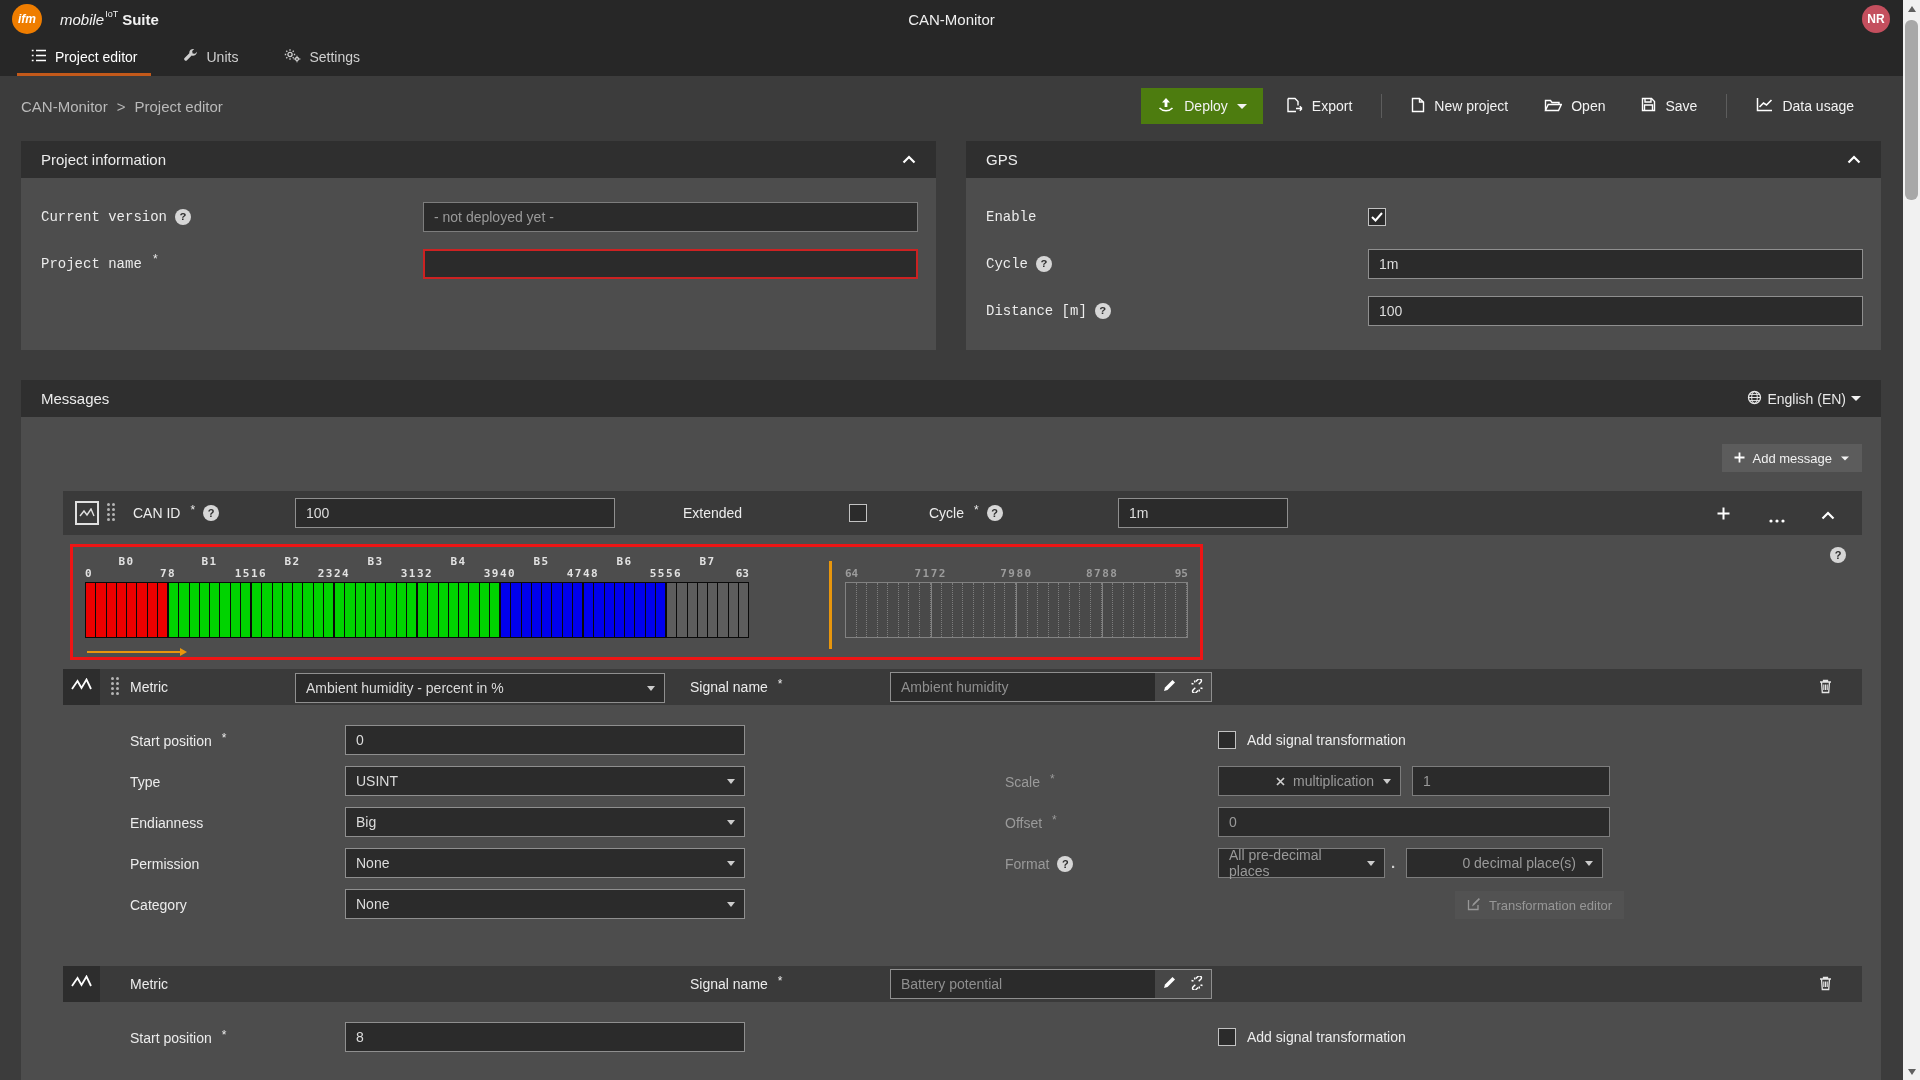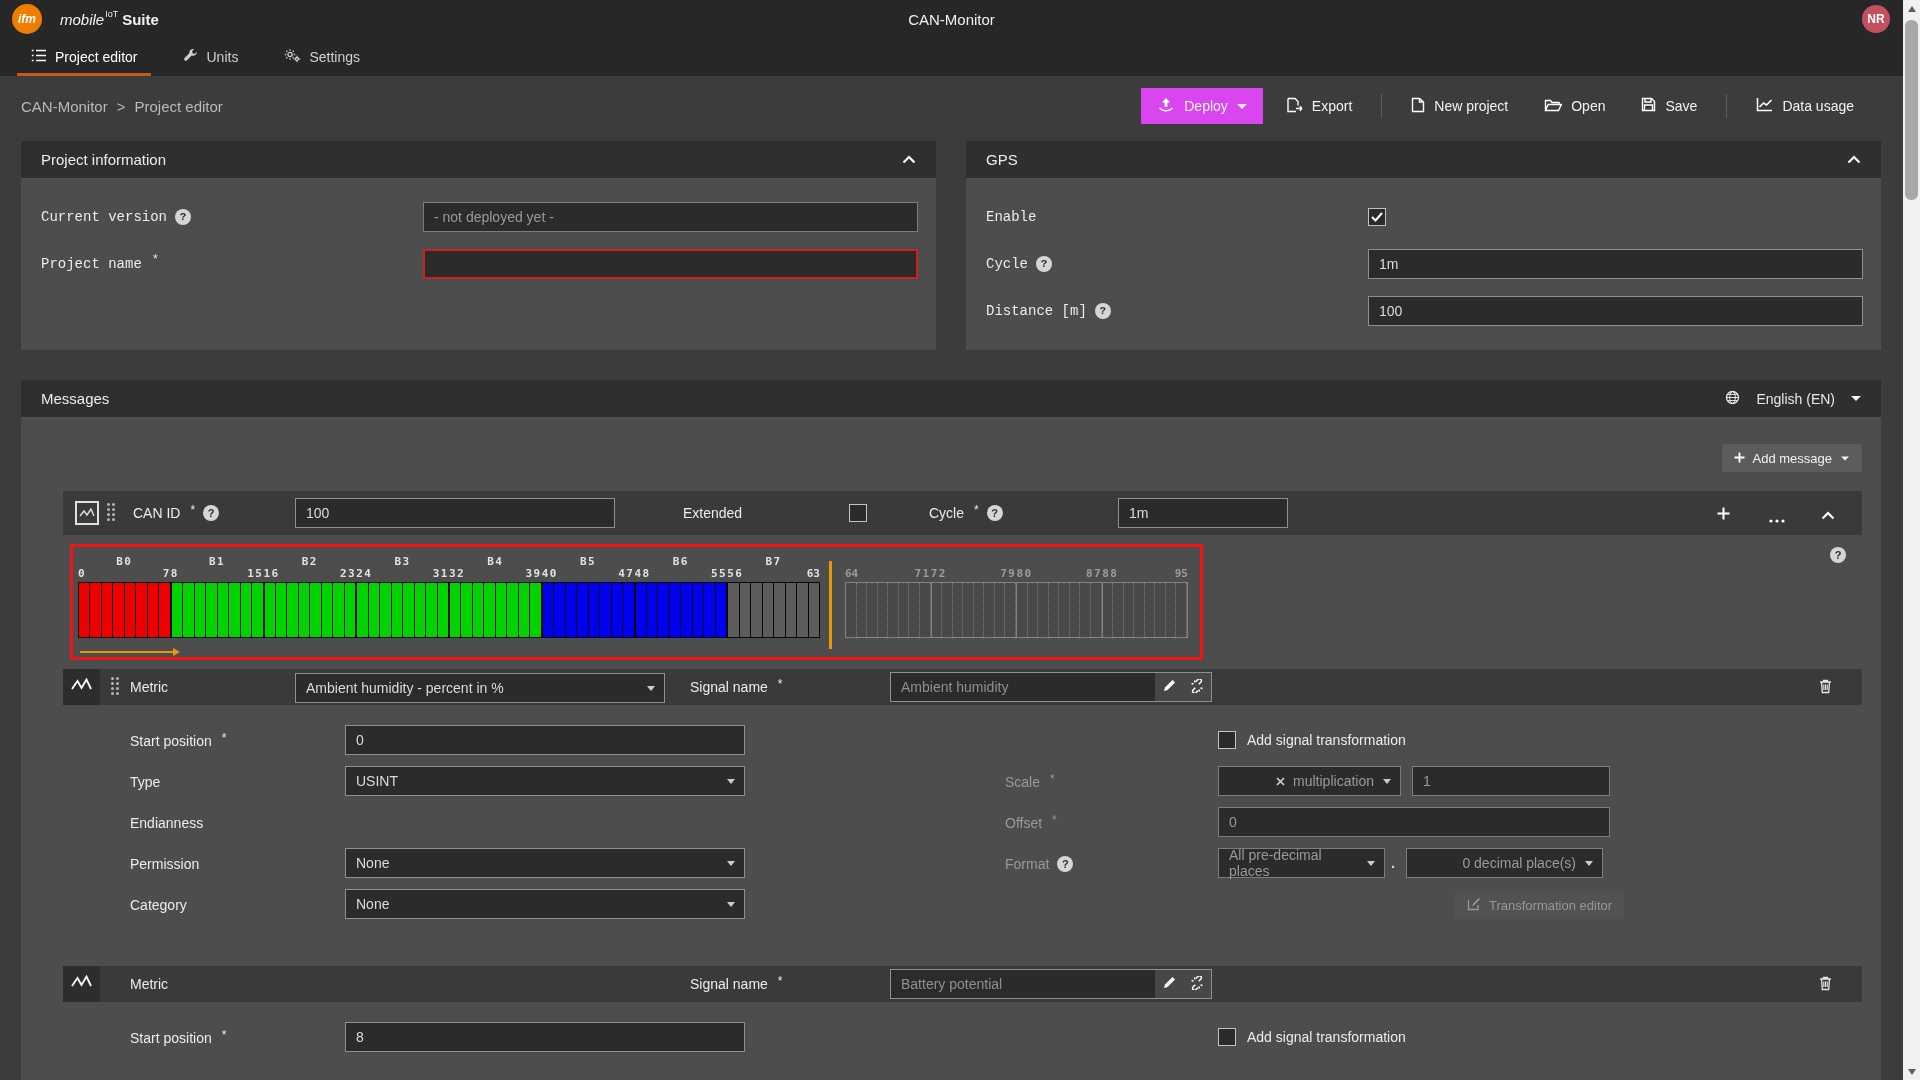--- a/index.html
+++ b/index.html
@@ -30,21 +30,21 @@
   .nav-tab.active::after { content:""; position:absolute; left:0; right:0; bottom:0; height:3px; background:#c3591a; }
 
   .main { position:relative; width:1903px; height:1004px; overflow:hidden; }
 
   
   .crumb-row { height:60px; display:flex; align-items:center; padding:0 36px 0 21px; }
   .breadcrumb { color:#b9b9b9; font-size:15px; display:flex; gap:9px; align-items:center; }
   .toolbar { margin-left:auto; display:flex; align-items:center; gap:10px; }
   .tbtn { display:flex; align-items:center; gap:9px; color:#f2f2f2; font-size:14px;
     padding:0 13px; height:36px; cursor:pointer; background:transparent; border:none; }
-  .tbtn.primary { background:#d946ef; padding:12px 16px;align-items:center; }
+  .tbtn.primary { background:#4d7c0f; padding:12px 16px;align-items:center; }
   .tsep { width:1px; height:24px; background:#5d5d5d; margin:0 6px; }
   .caret-d { width:0; height:0; border-left:5px solid transparent; border-right:5px solid transparent;
     border-top:5px solid #f2f2f2; display:inline-block; }
 
   
   .panel-grid { display:grid; grid-template-columns:1fr 1fr; gap:30px; margin:5px 22px 0 21px; }
   .panel { background:#4d4d4d; }
   .panel-header { height:37px; background:#2f2f2f; display:flex; align-items:center;
     padding:0 20px; color:#ececec; font-size:15px; }
   .panel-header .chev { margin-left:auto; cursor:pointer; display:flex; }
@@ -63,42 +63,42 @@
   .checkbox { width:18px; height:18px; background:#2b2b2b; border:1px solid #c2c2c2;
     display:flex; align-items:center; justify-content:center; cursor:pointer; flex-shrink:0; }
   .select { height:30px; background:#2b2b2b; border:1px solid #8f8f8f; color:#dcdcdc; font-size:14px;
     padding:0 26px 0 10px; display:flex; align-items:center; position:relative; cursor:pointer; }
   .select::after { content:""; position:absolute; right:9px; top:50%; margin-top:-2px;
     border-left:4.5px solid transparent; border-right:4.5px solid transparent; border-top:5px solid #ccc; }
   .select.dim { color:#9a9a9a; border-color:#7d7d7d;justify-content:flex-end; }
 
   
   .messages { margin:30px 22px 0 21px; background:#4d4d4d; height:900px; }
-  .lang { margin-left:auto; display:flex; align-items:center; gap:16px; color:#e8e8e8; font-size:14px; cursor:pointer; }
+  .lang { margin-left:auto; display:flex; align-items:center; gap:5px; color:#e8e8e8; font-size:14px; cursor:pointer; }
   .msg-body { padding:27px 19px 0 42px; }
   .addmsg-row { display:flex; justify-content:flex-end;align-items:flex-end; }
   .addmsg { height:28px; background:#5c5c5c; border:none; color:#f2f2f2; font-size:13px;
     display:flex; align-items:center; gap:8px; padding:0 12px; cursor:pointer; }
   .addmsg .caret-d { border-top-color:#f2f2f2; transform:scale(.8); }
 
   .msg-card { margin-top:19px; position:relative; }
   .can-header { position:relative; height:44px; background:#3a3a3a; }
   .abs { position:absolute; }
   .row-label { color:#ececec; font-size:14px; height:30px; display:flex; align-items:center; gap:8px; }
   .chart-box { width:24px; height:24px; border:2px solid #e0e0e0; display:flex; align-items:center;
     justify-content:center; cursor:pointer; background:#3a3a3a; }
   .dots { display:grid; grid-template-columns:3px 3px; grid-auto-rows:3px; gap:2px; cursor:grab; }
   .dots i { background:#b5b5b5; border-radius:50%; }
   .iconbtn { background:none; border:none; cursor:pointer; display:flex; align-items:center; padding:4px; }
 
   
   .bitrow { position:relative; height:134px; }
   .bitrect { position:absolute; left:7px; top:9px; width:1133px; height:116px; border:3px solid #ed1515; }
   .bg-sec { position:absolute; top:8px; height:98px; }
-  .bg-act { left:5px; width:742px; }
+  .bg-act { left:12px; width:664px; }
   .bg-dis { left:772px; width:343px; }
   .bytelabels, .bitnums { position:absolute; left:0; right:0; height:13px;
     font-family:"DejaVu Sans Mono", monospace; font-size:11px; font-weight:bold; color:#e2e2e2; }
   .bytelabels { top:0; }
   .bitnums { top:12px; }
   .bitnums.dim-n span { color:#9c9c9c; }
   .bytelabels span, .bitnums span { position:absolute; transform:translateX(-50%); letter-spacing:1.5px; }
   .bitnums span.edge-l { transform:none; letter-spacing:0; }
   .bitnums span.edge-r { left:auto !important; right:0; transform:none; letter-spacing:0; }
   .cells { position:absolute; top:27px; left:0; right:0; height:56px; display:flex; border:1px solid #0a0a0a; }
@@ -622,20 +622,23 @@
                       </svg></span>
                   <span>multiplication</span>
                 </div>
                 <input class="abs inp dim" style="left: 1349px; top: 0px; width: 198px;" value="1">
               </div>
 
               <div class="s-row">
                 <div class="s-label">
                     <span>Endianness</span>
                   </div>
+                <div class="abs select" style="left:282px;top:0;width:400px">
+                    <span>Big</span>
+                  </div>
                 <div class="s-label dim" style="left:942px">
                   <span>Offset</span>
                   <span class="req">*</span>
                 </div>
                 <input class="abs inp dim" style="left: 1155px; top: 0px; width: 392px;" value="0">
               </div>
 
               <div class="s-row">
                 <div class="s-label">
                     <span>Permission</span>

